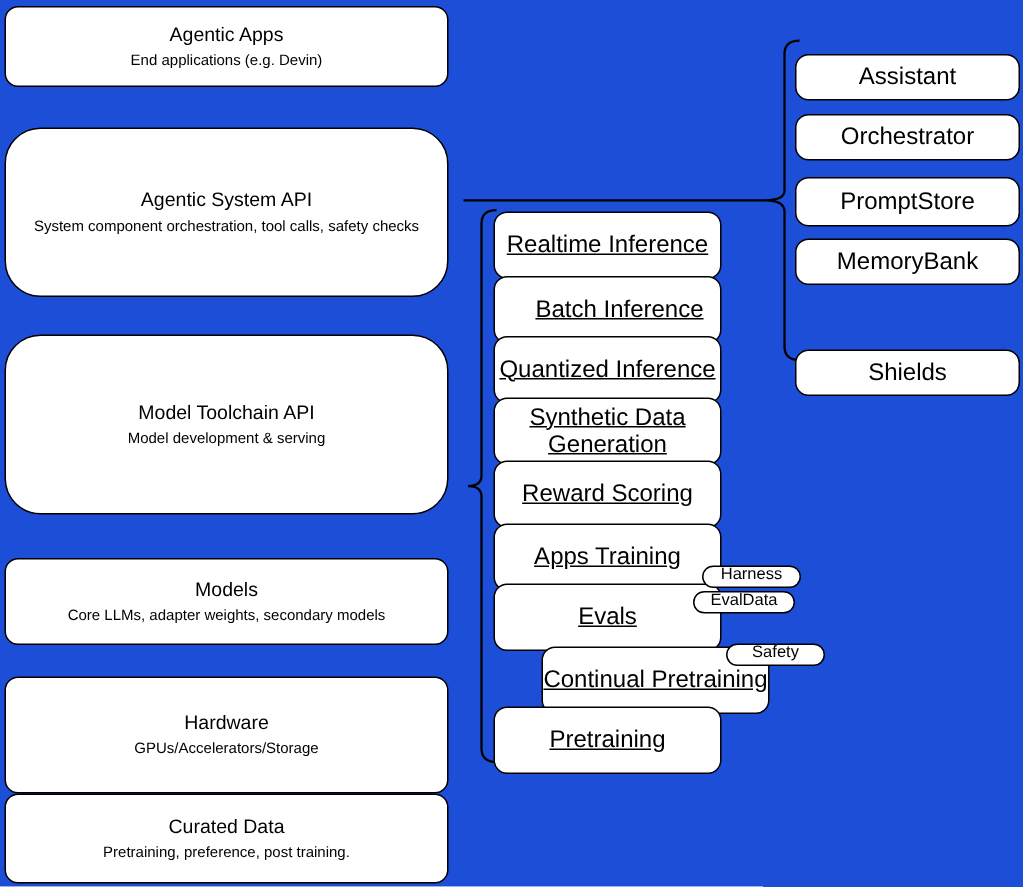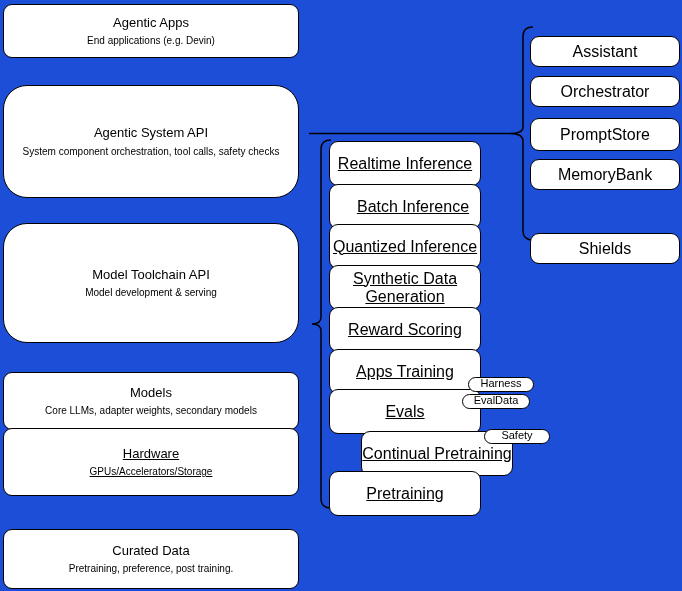--- a/index.html
+++ b/index.html
@@ -85,21 +85,21 @@
   <div class="node layer r-small" style="top:372px; height:58px;">
     <div class="title">Models</div>
     <div class="subtitle">Core LLMs, adapter weights, secondary models</div>
   </div>
 
   <div class="node layer r-big" style="top:223px; height:120px;">
     <div class="title">Model Toolchain API</div>
     <div class="subtitle">Model development &amp; serving</div>
   </div>
 
-  <div class="node layer r-small" style="top:428px; height:68px;text-decoration:underline;">
+  <div class="node layer r-small" style="top:451px; height:78px;">
     <div class="title">Hardware</div>
     <div class="subtitle">GPUs/Accelerators/Storage</div>
   </div>
 
   <div class="node layer r-small" style="top:529px; height:60px;">
     <div class="title">Curated Data</div>
     <div class="subtitle">Pretraining, preference, post training.</div>
   </div>
 
   <div class="node comp" style="top:141px;">

